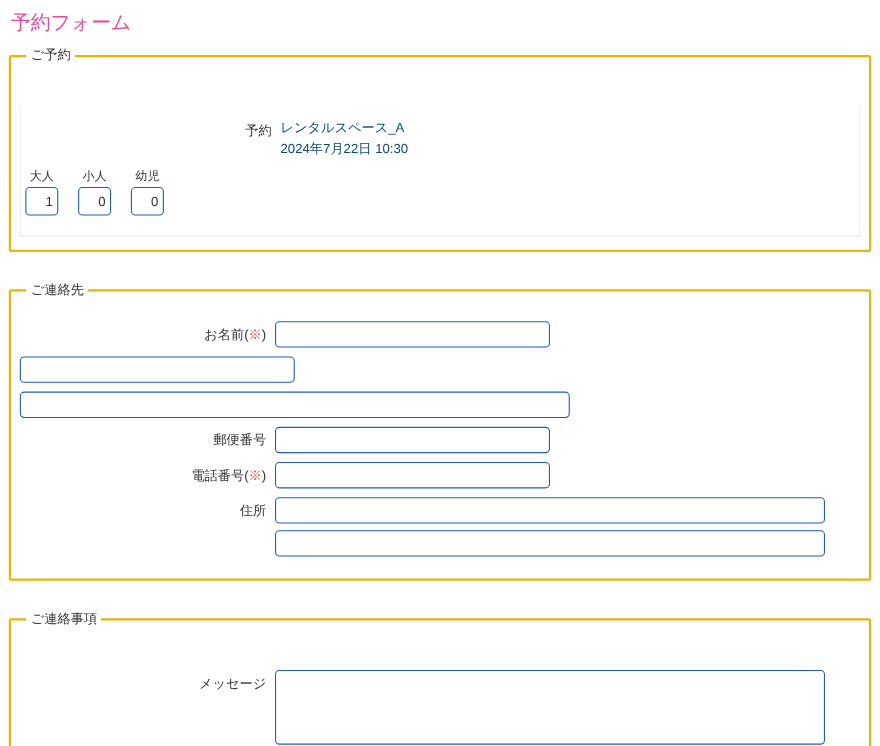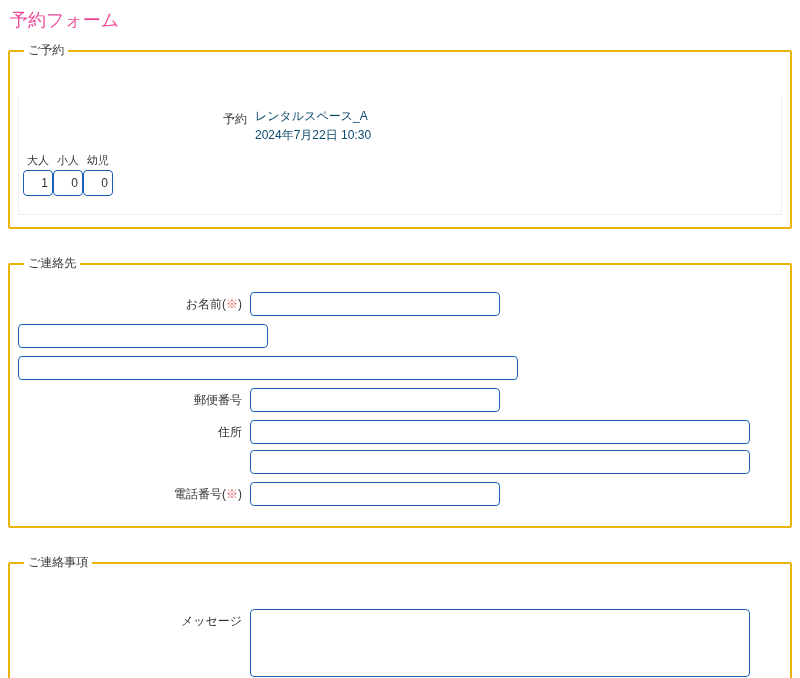--- a/index.html
+++ b/index.html
@@ -58,20 +58,21 @@
       font-size: 12px;
     }
     .req { color: #d9534f; }
     .text-val {
       color: #0c4a6e;
       font-size: 12px;
       line-height: 1.6;
     }
     .num-group {
       display: flex;
+      gap: 18px;
     }
     .num-item {
       display: flex;
       flex-direction: column;
       align-items: center;
     }
     .num-item .nlabel {
       font-size: 11px;
       color: #333;
       margin-bottom: 2px;
@@ -162,30 +163,30 @@
     <div class="form-value"><input class="txt-input w-full" style=""></div>
   </div>
 
 
   <div class="form-row">
     <div class="form-label">郵便番号</div>
     <div class="form-value"><input class="txt-input w-mid" style=""></div>
   </div>
 
   <div class="form-row">
+    <div class="form-label"><span>電話番号(</span><span class="req">※</span><span>)</span></div>
+    <div class="form-value"><input class="txt-input w-mid" style=""></div>
+  </div>
+
+  <div class="form-row">
     <div class="form-label">住所</div>
     <div class="form-value stack">
       <input class="txt-input w-full" style="">
       <input class="txt-input w-full" style="">
     </div>
-  </div>
-
-  <div class="form-row">
-    <div class="form-label"><span>電話番号(</span><span class="req">※</span><span>)</span></div>
-    <div class="form-value"><input class="txt-input w-mid" style=""></div>
   </div>
 </fieldset>
 
 <fieldset>
   <legend>ご連絡事項</legend>
 
   <div class="form-row" style="margin-top:18px;">
     <div class="form-label">メッセージ</div>
     <div class="form-value"><textarea class="msg" style=""></textarea></div>
   </div>

